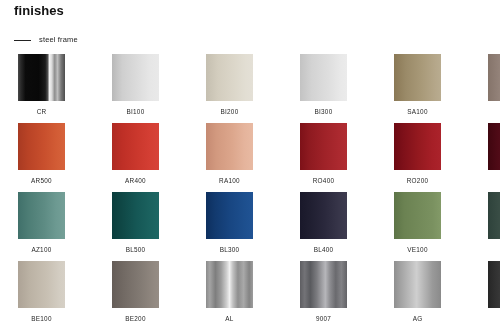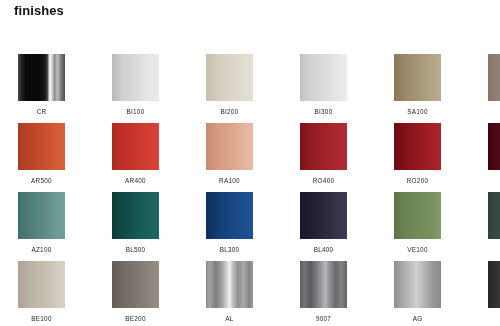--- a/index.html
+++ b/index.html
@@ -94,20 +94,24 @@
     white-space: nowrap;
   }
 </style>
 </head>
 <body>
 
 <div id="page">
 
   <div class="page-title">finishes</div>
 
+  <div class="legend">
+    <span class="legend-line"></span>
+    <span class="legend-label">steel frame</span>
+  </div>
 
   <div class="grid" id="swatch-grid">
       <div class="row">
         <div class="cell" style="left: 0px;">
           <div class="swatch" style="background-color: rgb(43, 43, 43); background-image: linear-gradient(90deg, rgb(74, 74, 74) 0%, rgb(42, 42, 42) 6%, rgb(11, 11, 11) 16%, rgb(8, 8, 8) 44%, rgb(28, 28, 28) 58%, rgb(78, 78, 78) 63%, rgb(242, 242, 242) 67%, rgb(217, 217, 217) 72%, rgb(142, 142, 142) 78%, rgb(189, 189, 189) 84%, rgb(119, 119, 119) 92%, rgb(77, 77, 77) 100%);"></div>
           <span class="swatch-label">CR</span>
         </div>
         <div class="cell" style="left: 94px;">
           <div class="swatch" style="background-color: rgb(210, 210, 210); background-image: linear-gradient(90deg, rgb(184, 184, 184) 0%, rgb(207, 207, 207) 22%, rgb(220, 220, 220) 55%, rgb(230, 230, 230) 80%, rgb(233, 233, 233) 100%);"></div>
           <span class="swatch-label">BI100</span>

